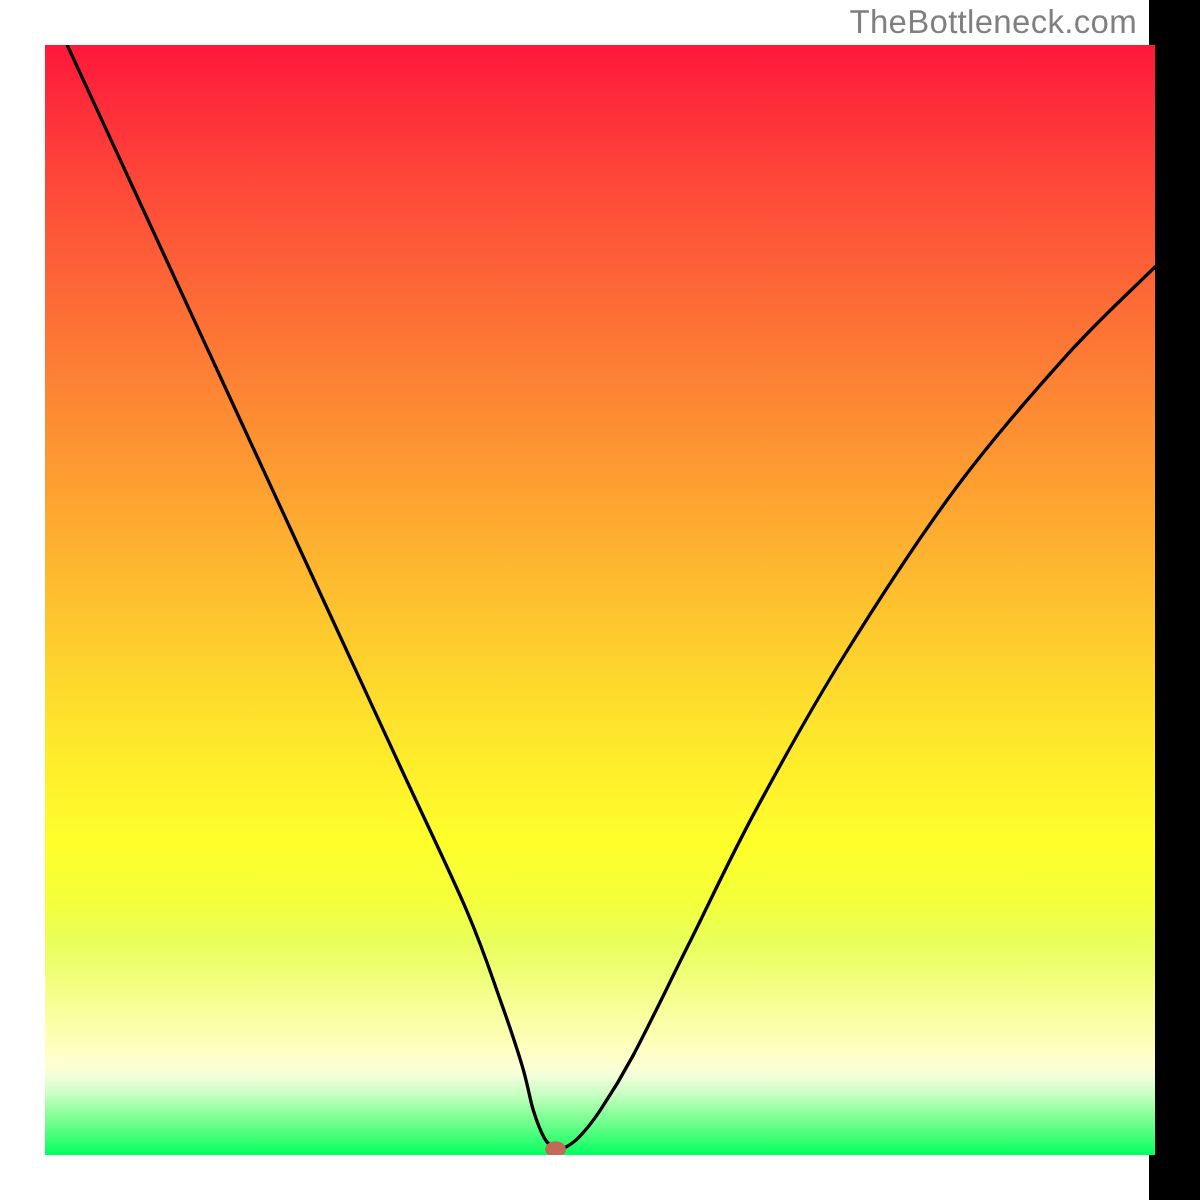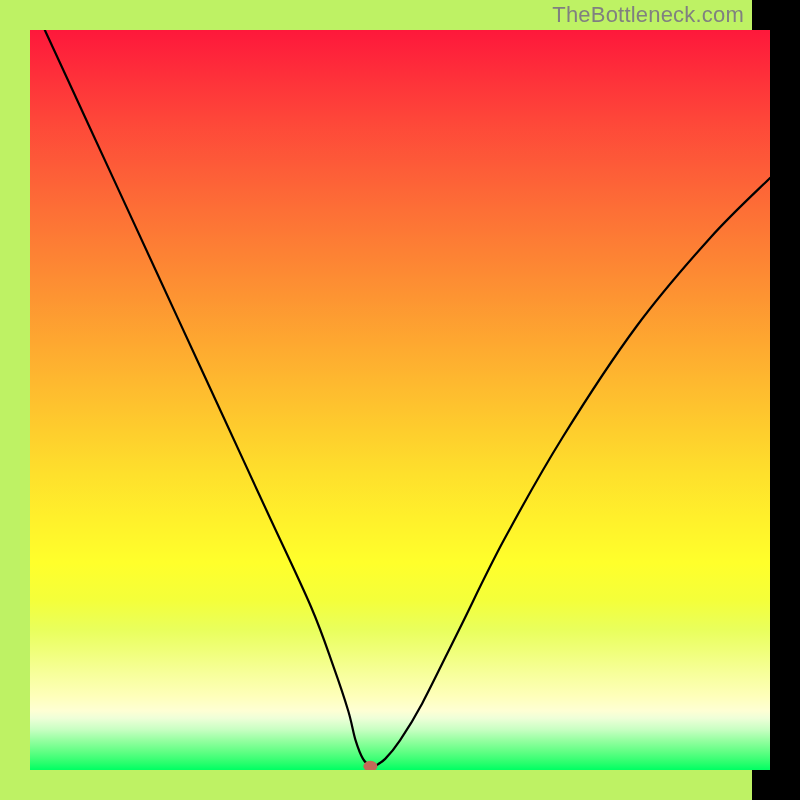--- a/index.html
+++ b/index.html
@@ -8,21 +8,22 @@
     width: 800px;
     height: 800px;
     background: #000;
     overflow: hidden;
     font-family: Arial, Helvetica, sans-serif;
   }
   .outer {
     position: relative;
     width: 752px;
     height: 800px;
-    background: #bef264;
+    background: #ffffff;
+    padding-left: 14px;
   }
   .watermark {
     position: absolute;
     top: 2px;
     right: 8px;
     color: #808080;
     font-size: 22px;
     font-weight: 400;
     z-index: 10;
     letter-spacing: 0.2px;

